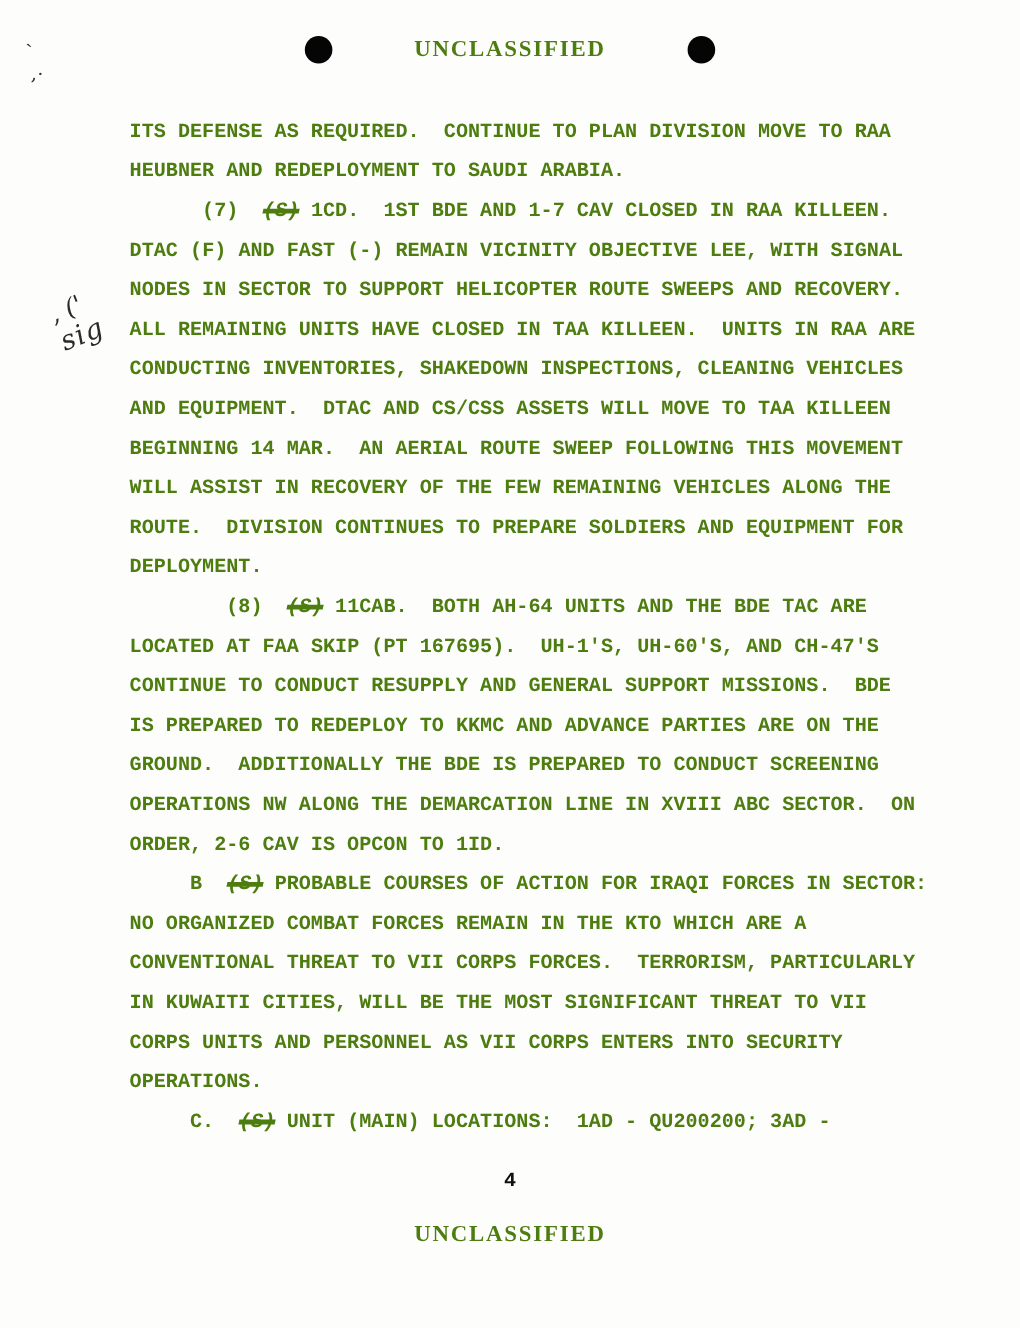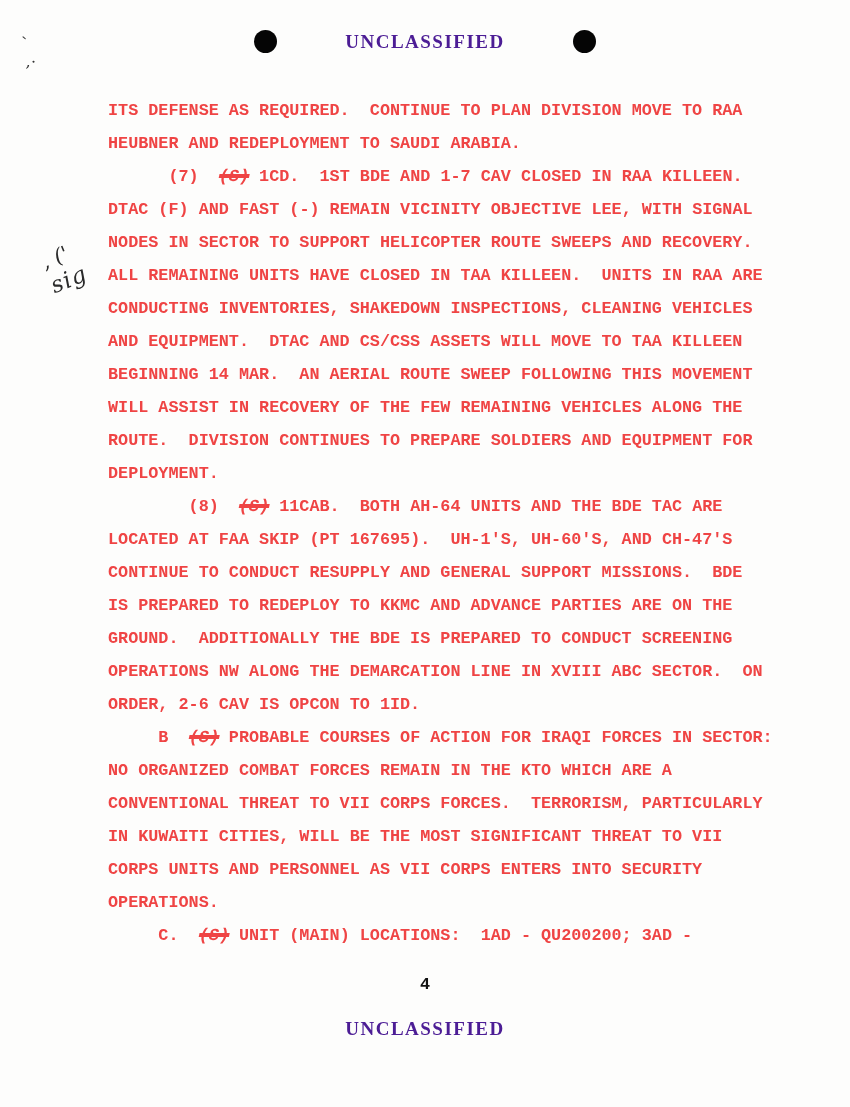--- a/index.html
+++ b/index.html
@@ -25,41 +25,41 @@
     display: flex;
     justify-content: center;
     align-items: center;
     gap: 68px;
   }
   .classification {
     font-family: "Liberation Serif", "DejaVu Serif", serif;
     font-weight: bold;
     font-size: 19px;
     letter-spacing: 1.5px;
-    color: #4c1d95;
+    color: #4d7c0f;
   }
   .stamp-dot {
     width: 23px;
     height: 23px;
     border-radius: 50%;
     background: #050505;
   }
 
   
   .doc-body {
     position: absolute;
     top: 94px;
     left: 108px;
     width: 690px;
     font-family: "Liberation Mono", "DejaVu Sans Mono", monospace;
     font-weight: bold;
     font-size: 16.8px;
     line-height: 33px;
     white-space: pre;
-    color: #ef4444;
+    color: #4d7c0f;
   }
   .line { height: 33px; }
   .u {
     text-decoration-thickness: 2px;
     text-underline-offset: 4px;
   }
   .x {
     display: inline-block;
     text-decoration: line-through;
     text-decoration-thickness: 3.5px;

